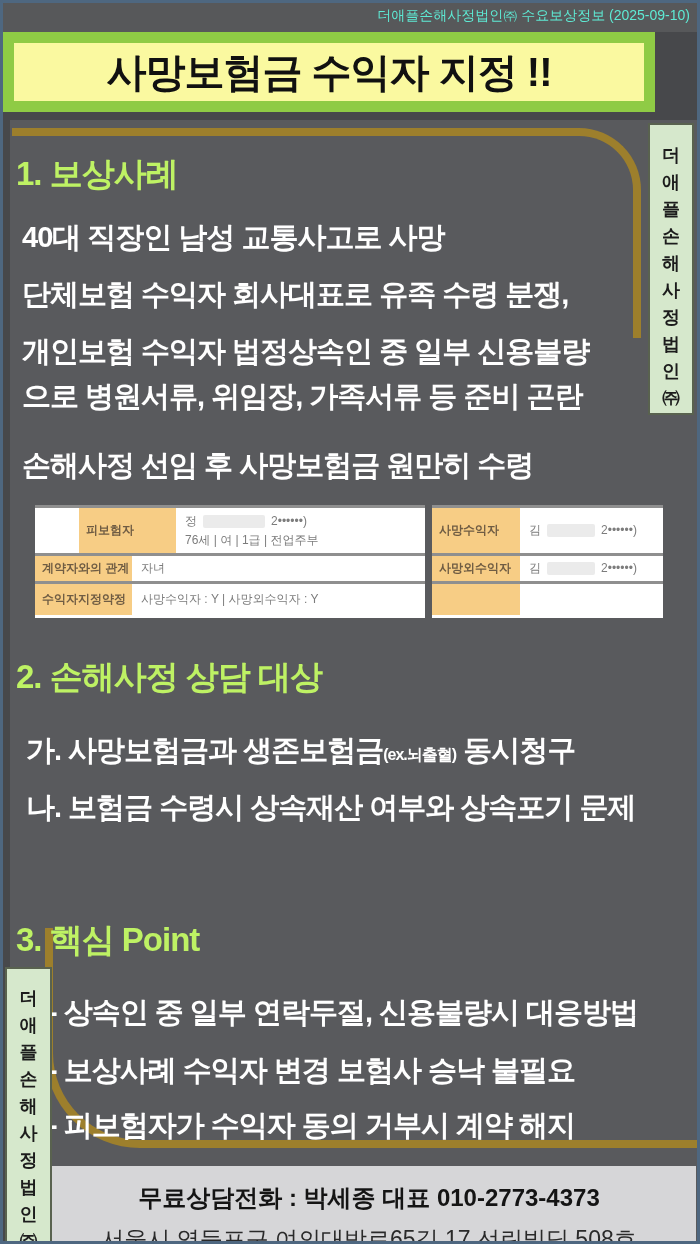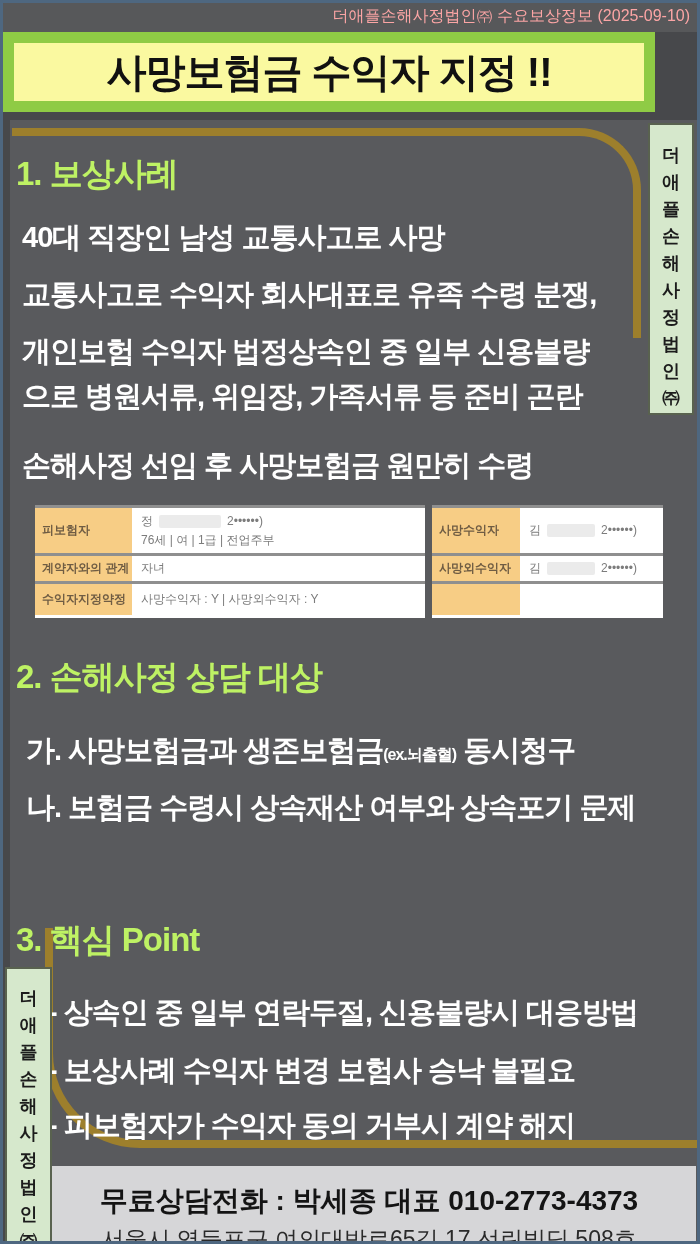--- a/index.html
+++ b/index.html
@@ -9,21 +9,21 @@
     background:#47484B;box-sizing:border-box;
   }
   #page-border{
     position:absolute;inset:0;border:3px solid #4E6780;z-index:50;pointer-events:none;
   }
   
   .top-bar{
     position:absolute;left:0;top:0;width:700px;height:32px;background:#57585A;
     display:flex;align-items:center;justify-content:flex-end;box-sizing:border-box;padding-right:10px;
   }
-  .top-bar span{color:#fca5a5;font-size:16px;white-space:nowrap;}
+  .top-bar span{color:#5eead4;font-size:14px;white-space:nowrap;}
   
   .banner{
     position:absolute;left:3px;top:32px;width:652px;height:80px;background:#8FCB45;box-sizing:border-box;padding:11px;
   }
   .banner-inner{
     width:100%;height:100%;background:#FAF9A0;display:flex;align-items:center;justify-content:center;
   }
   .banner-inner span{font-size:40px;font-weight:bold;color:#111;white-space:nowrap;letter-spacing:-1px;}
   
   .panel{
@@ -76,21 +76,21 @@
   .blur-mask{
     display:inline-block;width:62px;height:13px;background:#EBEBEB;border-radius:2px;
     vertical-align:middle;margin:0 6px;
   }
   
   .contact{
     position:absolute;left:42px;top:1166px;width:654px;height:92px;background:#D6D6D8;z-index:4;overflow:hidden;
   }
   .contact-phone{
     position:absolute;left:0;top:16px;width:100%;text-align:center;
-    font-size:28px;font-weight:bold;color:#141414;white-space:nowrap;
+    font-size:24px;font-weight:bold;color:#141414;white-space:nowrap;
   }
   .contact-addr{
     position:absolute;left:0;top:58px;width:100%;text-align:center;
     font-size:23px;color:#2A2A2A;white-space:nowrap;
   }
 </style>
 </head>
 <body>
 
 <div id="page">
@@ -111,28 +111,28 @@
 
   <div class="vtab vtab-right">
     <span>더애플손해사정법인㈜</span>
   </div>
   <div class="vtab vtab-left">
     <span>더애플손해사정법인㈜</span>
   </div>
 
   <div class="h-orange" style="top:152px;">1. 보상사례</div>
   <div class="body-line" style="top:218px;">40대 직장인 남성 교통사고로 사망</div>
-  <div class="body-line" style="top:275px;">교통사고로 수익자 회사대표로 유족 수령 분쟁,</div>
+  <div class="body-line" style="top:275px;">단체보험 수익자 회사대표로 유족 수령 분쟁,</div>
   <div class="body-line" style="top:332px;">개인보험 수익자 법정상속인 중 일부 신용불량</div>
   <div class="body-line" style="top:377px;">으로 병원서류, 위임장, 가족서류 등 준비 곤란</div>
   <div class="body-line" style="top:446px;">손해사정 선임 후 사망보험금 원만히 수령</div>
 
   <div class="shot">
     <div class="shot-half half-left">
-      <div class="srow" style="height:48px;">
+      <div class="srow" style="height:48px;padding-left:44px;">
         <div class="scell-label">피보험자</div>
         <div class="scell-val">
           <span style="line-height:19px;">
             <span>정</span><span class="blur-mask"></span><span>2••••••)</span>
           </span>
           <span style="line-height:19px;">76세 | 여 | 1급 | 전업주부</span>
         </div>
       </div>
       <div class="srow" style="height:28px;">
         <div class="scell-label">계약자와의 관계</div>

